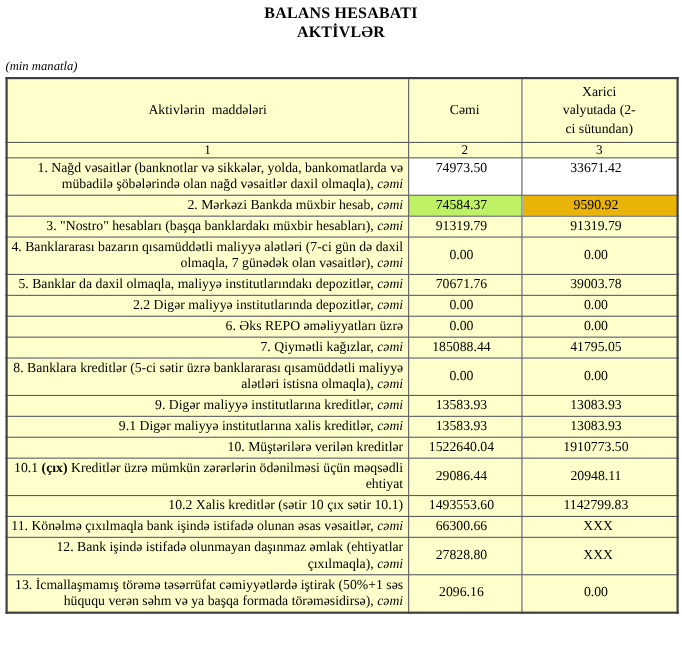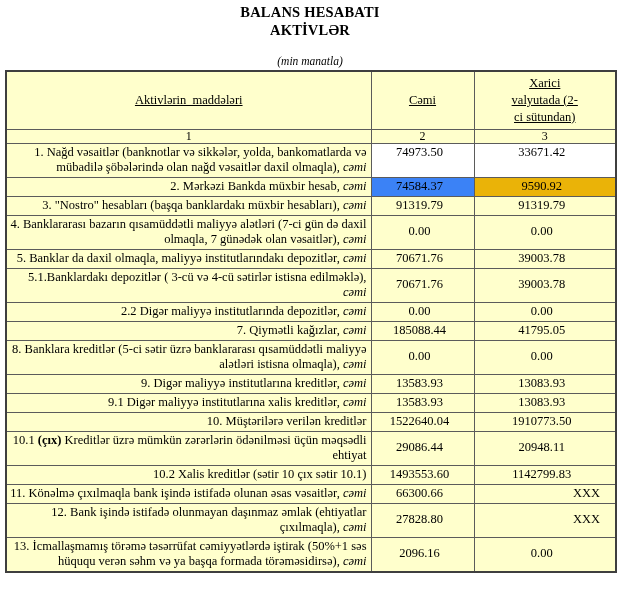--- a/index.html
+++ b/index.html
@@ -16,21 +16,21 @@
   .title-line {
     font-weight: bold;
     font-size: 14.5px;
     line-height: 18px;
     letter-spacing: 0.2px;
   }
 
   .unit-note {
     width: 610px;
     margin: 16px auto 2px auto;
-    text-align: center;
+    text-align: left;
     font-style: italic;
     font-size: 11.5px;
     line-height: 13px;
   }
 
   table.balance {
     width: 610px;
     margin-left: 5px;
     border-collapse: collapse;
     table-layout: fixed;
@@ -43,21 +43,20 @@
     overflow: hidden;
   }
   th.hdr {
     font-weight: normal;
     height: 58px;
     text-align: center;
     vertical-align: middle;
     line-height: 17px;
     white-space: pre-line;
     padding: 0 3px;
-    text-decoration: underline;
   }
   tr.colnum-row td {
     height: 14px;
     text-align: center;
     vertical-align: middle;
     line-height: 13px;
     font-size: 12px;
     padding: 0;
   }
   td.label-cell {
@@ -65,21 +64,21 @@
     line-height: 15px;
     text-align: right;
     vertical-align: middle;
   }
   td.num-cell {
     padding: 1px 8px 2px 2px;
     line-height: 15px;
     text-align: center;
     vertical-align: middle;
   }
-  td.num-cell.center { text-align: right; padding-right: 15px; }
+  td.num-cell.center { text-align: center; padding-right: 4px; }
   tr.data-row { height: 17px; }
 </style>
 </head>
 <body>
 
 <div class="page">
 
   <div class="title-block">
     <div class="title-line">BALANS HESABATI</div>
     <div class="title-line">AKTİVLƏR</div>
@@ -109,21 +108,21 @@
     </thead>
     <tbody>
     <tr class="data-row">
       <td class="label-cell"><span>1. Nağd vəsaitlər (banknotlar və sikkələr, yolda, bankomatlarda və mübadilə şöbələrində olan nağd vəsaitlər daxil olmaqla), </span><b></b><span></span><i>cəmi</i></td>
       <td class="num-cell" style="background: rgb(255, 255, 255); vertical-align: top;">74973.50</td>
       <td class="num-cell" style="background: rgb(255, 255, 255); vertical-align: top;">33671.42</td>
     </tr>
 
     <tr class="data-row">
       <td class="label-cell"><span>2. Mərkəzi Bankda müxbir hesab, </span><b></b><span></span><i>cəmi</i></td>
-      <td class="num-cell" style="background: #3b82f6; vertical-align: top;">74584.37</td>
+      <td class="num-cell" style="background: #bef264; vertical-align: top;">74584.37</td>
       <td class="num-cell" style="background: #eab308; vertical-align: top;">9590.92</td>
     </tr>
 
     <tr class="data-row">
       <td class="label-cell"><span>3. "Nostro" hesabları (başqa banklardakı müxbir hesabları), </span><b></b><span></span><i>cəmi</i></td>
       <td class="num-cell">91319.79</td>
       <td class="num-cell">91319.79</td>
     </tr>
 
     <tr class="data-row">
@@ -131,32 +130,32 @@
       <td class="num-cell">0.00</td>
       <td class="num-cell">0.00</td>
     </tr>
 
     <tr class="data-row">
       <td class="label-cell"><span>5. Banklar da daxil olmaqla, maliyyə institutlarındakı depozitlər, </span><b></b><span></span><i>cəmi</i></td>
       <td class="num-cell">70671.76</td>
       <td class="num-cell">39003.78</td>
     </tr>
 
-    <tr class="data-row">
-      <td class="label-cell"><span>5.1.Banklardakı depozitlər ( 3-cü və 4-cü sətirlər istisna edilməklə), </span><b></b><span></span><i>cəmi</i></td>
-      <td class="num-cell">70671.76</td>
-      <td class="num-cell">39003.78</td>
-    </tr>
 
     <tr class="data-row">
       <td class="label-cell"><span>2.2 Digər maliyyə institutlarında depozitlər, </span><b></b><span></span><i>cəmi</i></td>
       <td class="num-cell">0.00</td>
       <td class="num-cell">0.00</td>
     </tr>
 
+    <tr class="data-row">
+      <td class="label-cell"><span>6. Əks REPO əməliyyatları üzrə</span><b></b><span></span><i></i></td>
+      <td class="num-cell">0.00</td>
+      <td class="num-cell">0.00</td>
+    </tr>
 
     <tr class="data-row">
       <td class="label-cell"><span>7. Qiymətli kağızlar, </span><b></b><span></span><i>cəmi</i></td>
       <td class="num-cell">185088.44</td>
       <td class="num-cell">41795.05</td>
     </tr>
 
     <tr class="data-row">
       <td class="label-cell"><span>8. Banklara kreditlər (5-ci sətir üzrə banklararası qısamüddətli maliyyə alətləri istisna olmaqla), </span><b></b><span></span><i>cəmi</i></td>
       <td class="num-cell">0.00</td>

